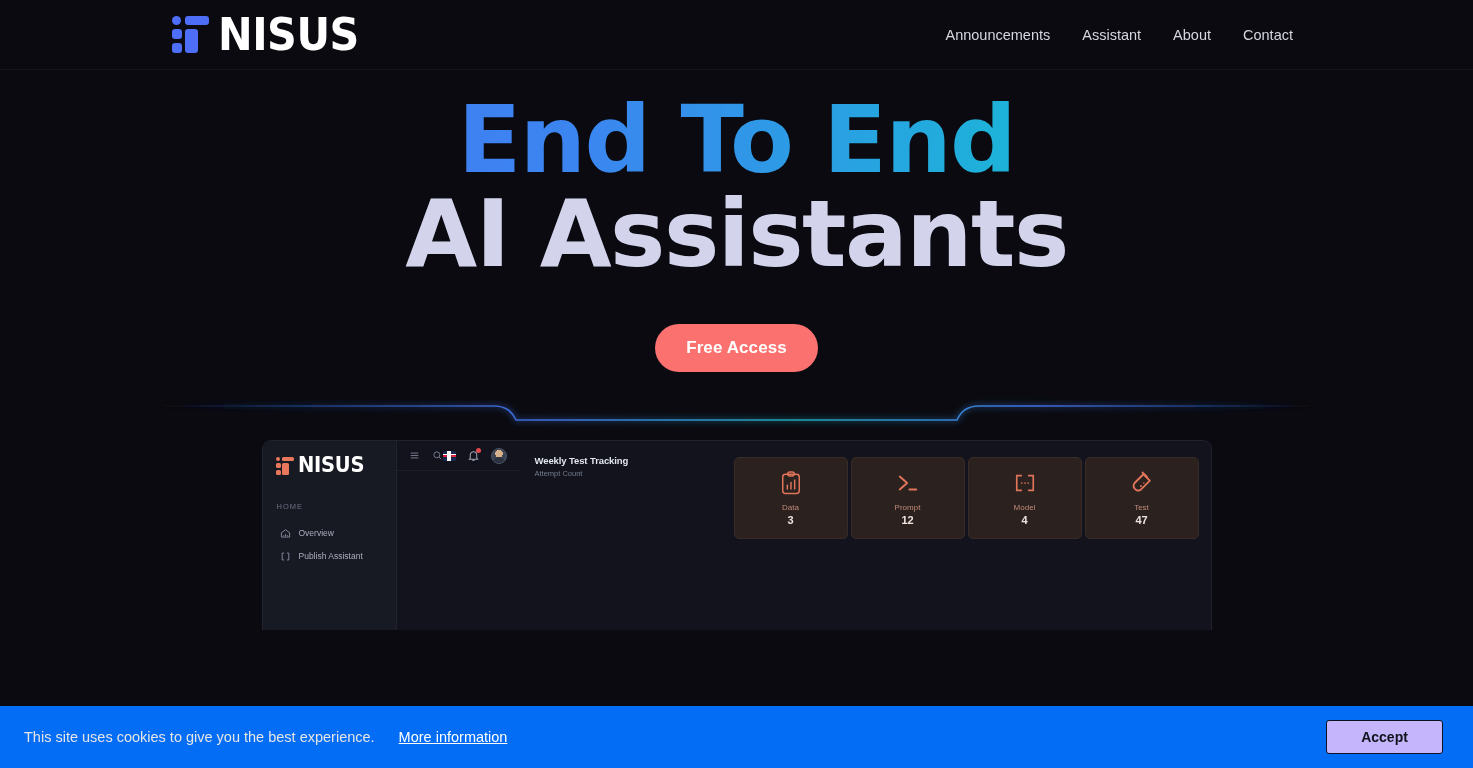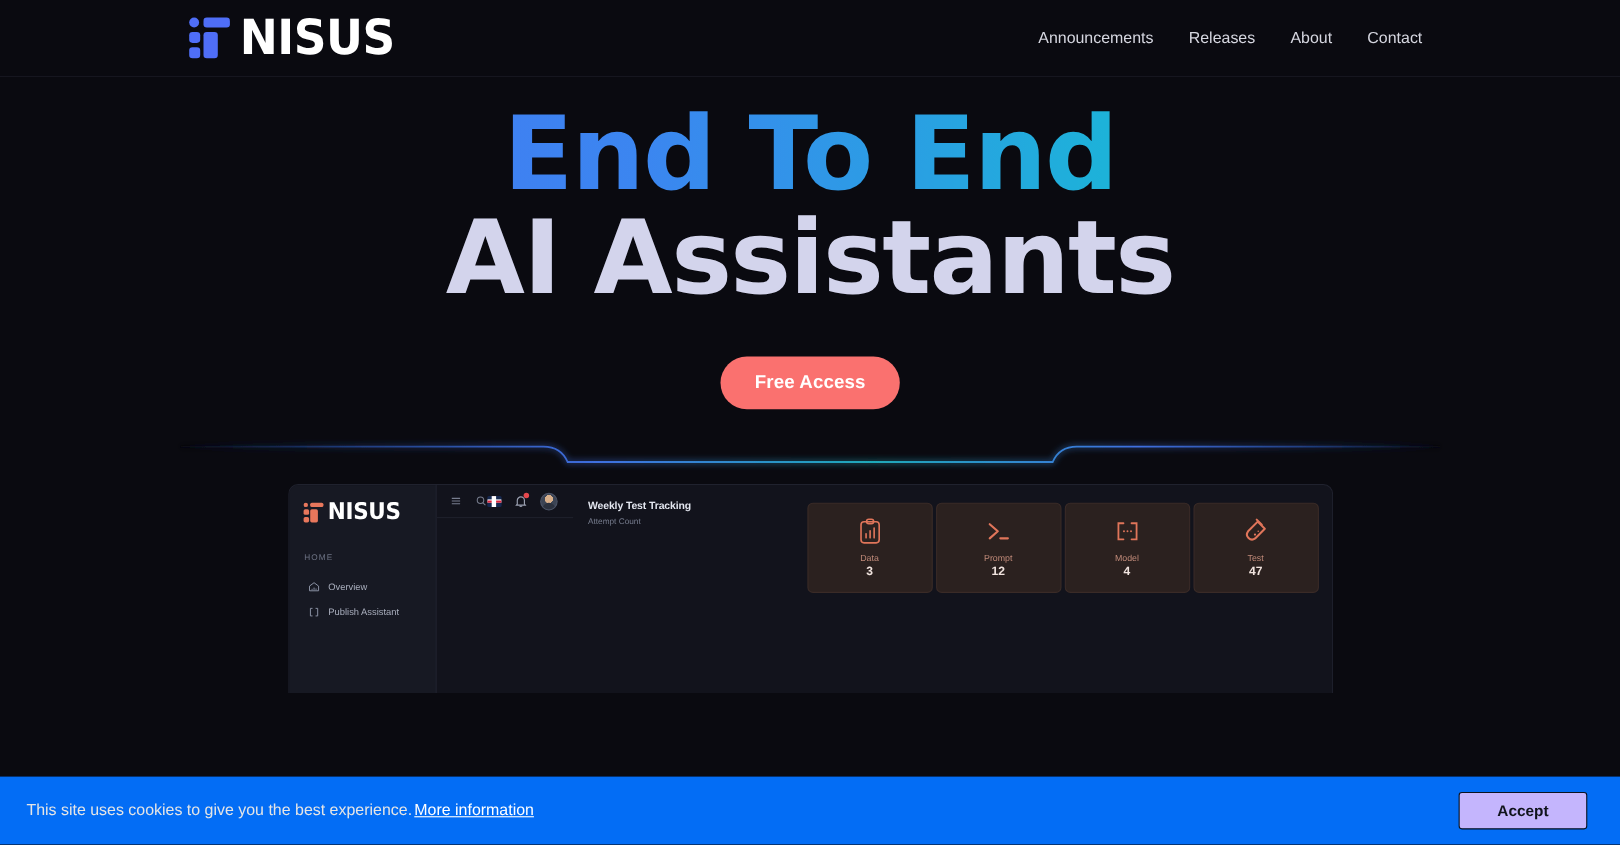--- a/index.html
+++ b/index.html
@@ -287,21 +287,21 @@
     height: 62px;
     background: #036df5;
     display: flex;
     align-items: center;
     padding: 0 30px 0 24px;
     z-index: 40;
   }
   .cookie-text { font-size: 14.5px; color: #e5e5e5; }
   .cookie-link {
     font-size: 14.5px; color: #ffffff; text-decoration: underline;
-    margin-left: 2px; cursor: pointer;
+    margin-left: 24px; cursor: pointer;
   }
   .cookie-accept {
     margin-left: auto;
     width: 117px;
     height: 34px;
     background: #c4b5fd;
     color: #10141c;
     border: 1px solid #0b1320;
     border-radius: 3px;
     font-size: 14px;
@@ -322,21 +322,21 @@
           <i class="b2"></i>
           <i class="b3"></i>
           <i class="b4"></i>
           <i class="b5"></i>
       </span>
       <span class="logo-word">NISUS</span>
     </a>
 
     <nav class="site-nav">
       <a class="nav-link">Announcements</a>
-      <a class="nav-link">Releases</a>
+      <a class="nav-link">Assistant</a>
       <a class="nav-link">About</a>
       <a class="nav-link">Contact</a>
     </nav>
   </header>
 
   <section class="hero">
     <h1 class="hero-line l2">End To End</h1>
     <h1 class="hero-line l3">AI Assistants</h1>
 
     <div class="cta-wrap">

